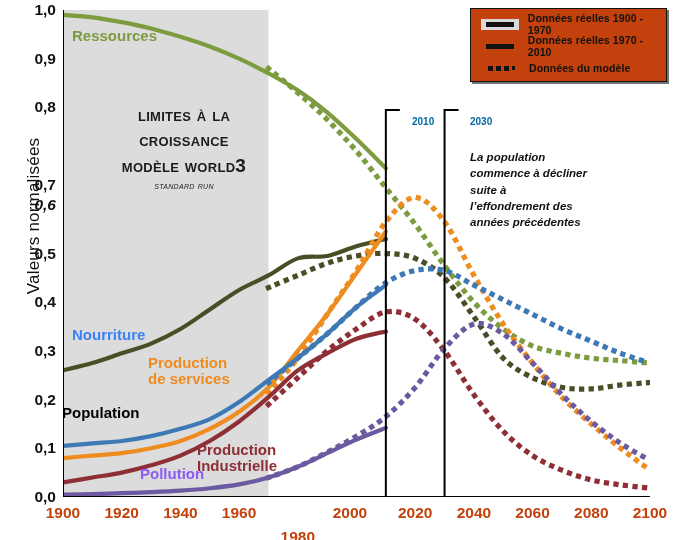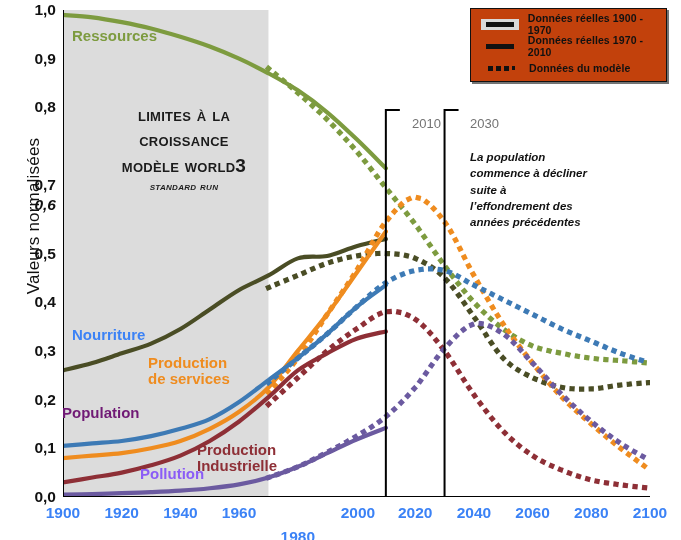--- a/index.html
+++ b/index.html
@@ -23,40 +23,40 @@
   #plotsvg{display:block;}
 
   
   .ytick{
     position:absolute;right:0;width:40px;text-align:right;
     font-size:15.5px;font-weight:700;color:#111;
     transform:translateY(-9px);
   }
   .xtick{
     position:absolute;top:0;width:60px;text-align:center;
-    font-size:15.5px;font-weight:700;color:#3b82f6;
+    font-size:15.5px;font-weight:700;color:#c2410c;
     transform:translateX(-30px);
   }
   #yticks{position:absolute;left:8px;top:10px;width:48px;height:487px;}
   #xticks{position:absolute;left:63px;top:504px;width:587px;height:24px;}
 
   
   .bigtitle{
     position:absolute;left:86px;top:102px;width:196px;
     text-align:center;line-height:1.33;
     font-family:"Liberation Sans",sans-serif;
     color:#1b1b1b;
   }
   .bigtitle .l1,.bigtitle .l2,.bigtitle .l3{
     font-size:19px;font-weight:700;letter-spacing:.3px;
     font-variant:small-caps;text-transform:lowercase;
   }
   .bigtitle .l1::first-letter,.bigtitle .l2::first-letter,.bigtitle .l3::first-letter{font-size:1em;}
   .bigtitle .l4{
-    font-size:12px;font-weight:700;font-style:italic;
+    font-size:10px;font-weight:400;font-style:italic;
     font-variant:small-caps;text-transform:lowercase;letter-spacing:.3px;
     margin-top:1px;
   }
 
   .slabel{position:absolute;font-size:15px;font-weight:600;white-space:nowrap;line-height:1.08;}
 
   
   #legend{
     position:absolute;left:470px;top:8px;width:197px;height:74px;
     background:#c2410c;border:1.3px solid #111;
@@ -66,21 +66,21 @@
   .lgrow{display:flex;align-items:center;height:22px;padding-left:8px;}
   .lgkey{width:44px;display:flex;align-items:center;justify-content:center;margin-right:6px;}
   .lgtext{font-size:10.5px;font-weight:700;color:#111;letter-spacing:.1px;}
   .sw-gray{background:#d9d9d9;padding:3px 5px;line-height:0;}
   .sw-bar{display:block;width:28px;height:5px;background:#111;}
   .sw-dot{display:flex;gap:3px;align-items:center;}
   .sw-dot i{display:block;width:5px;height:5px;background:#111;}
   .sw-dot i.s{width:3px;height:4px;}
 
   
-  .ymark{position:absolute;font-size:13px;font-weight:400;color:#737373;}
+  .ymark{position:absolute;font-size:10px;font-weight:700;color:#0369a1;}
   .annot{
     position:absolute;left:470px;top:129px;width:118px;
     font-size:11.5px;font-style:italic;font-weight:600;line-height:1.42;color:#111;margin-top:20px;
   }
 </style>
 </head>
 <body>
 
 <div id="root">
 
@@ -98,21 +98,21 @@
       <div class="ytick" style="top: 97.4px;">0,8</div>
       <div class="ytick" style="top: 48.7px;">0,9</div>
       <div class="ytick" style="top: 0px;">1,0</div>
     </div>
   <div id="xticks">
       <div class="xtick" style="left: 0px;">1900</div>
       <div class="xtick" style="left: 58.7px;">1920</div>
       <div class="xtick" style="left: 117.4px;">1940</div>
       <div class="xtick" style="left: 176.1px;">1960</div>
       <div class="xtick" style="left: 234.8px; margin-top: 24px;">1980</div>
-      <div class="xtick" style="left: 295px;">2000</div>
+      <div class="xtick" style="left: 287px;">2000</div>
       <div class="xtick" style="left: 352.2px;">2020</div>
       <div class="xtick" style="left: 410.9px;">2040</div>
       <div class="xtick" style="left: 469.6px;">2060</div>
       <div class="xtick" style="left: 528.3px;">2080</div>
       <div class="xtick" style="left: 587px;">2100</div>
     </div>
 
   <div id="plotwrap">
     <svg id="plotsvg" width="587" height="487" viewBox="0 0 587 487">
         <rect x="0" y="0" width="205.45" height="487" fill="#dcdcdc"></rect>
@@ -179,21 +179,21 @@
       <div class="slabel" style="left: 72px; top: 28px; color: rgb(125, 155, 63);">
         <div>Ressources</div>
       </div>
       <div class="slabel" style="left: 72px; top: 327px; color: #3b82f6;">
         <div>Nourriture</div>
       </div>
       <div class="slabel" style="left: 148px; top: 355px; color: rgb(239, 140, 31);">
         <div>Production</div>
         <div>de services</div>
       </div>
-      <div class="slabel" style="left: 62px; top: 405px; color: #701a75;">
+      <div class="slabel" style="left: 62px; top: 405px; color: #000000;">
         <div>Population</div>
       </div>
       <div class="slabel" style="left: 140px; top: 466px; color: #8b5cf6;">
         <div>Pollution</div>
       </div>
       <div class="slabel" style="left: 197px; top: 442px; color: rgb(142, 47, 54);">
         <div>Production</div>
         <div>Industrielle</div>
       </div>
     </div>

